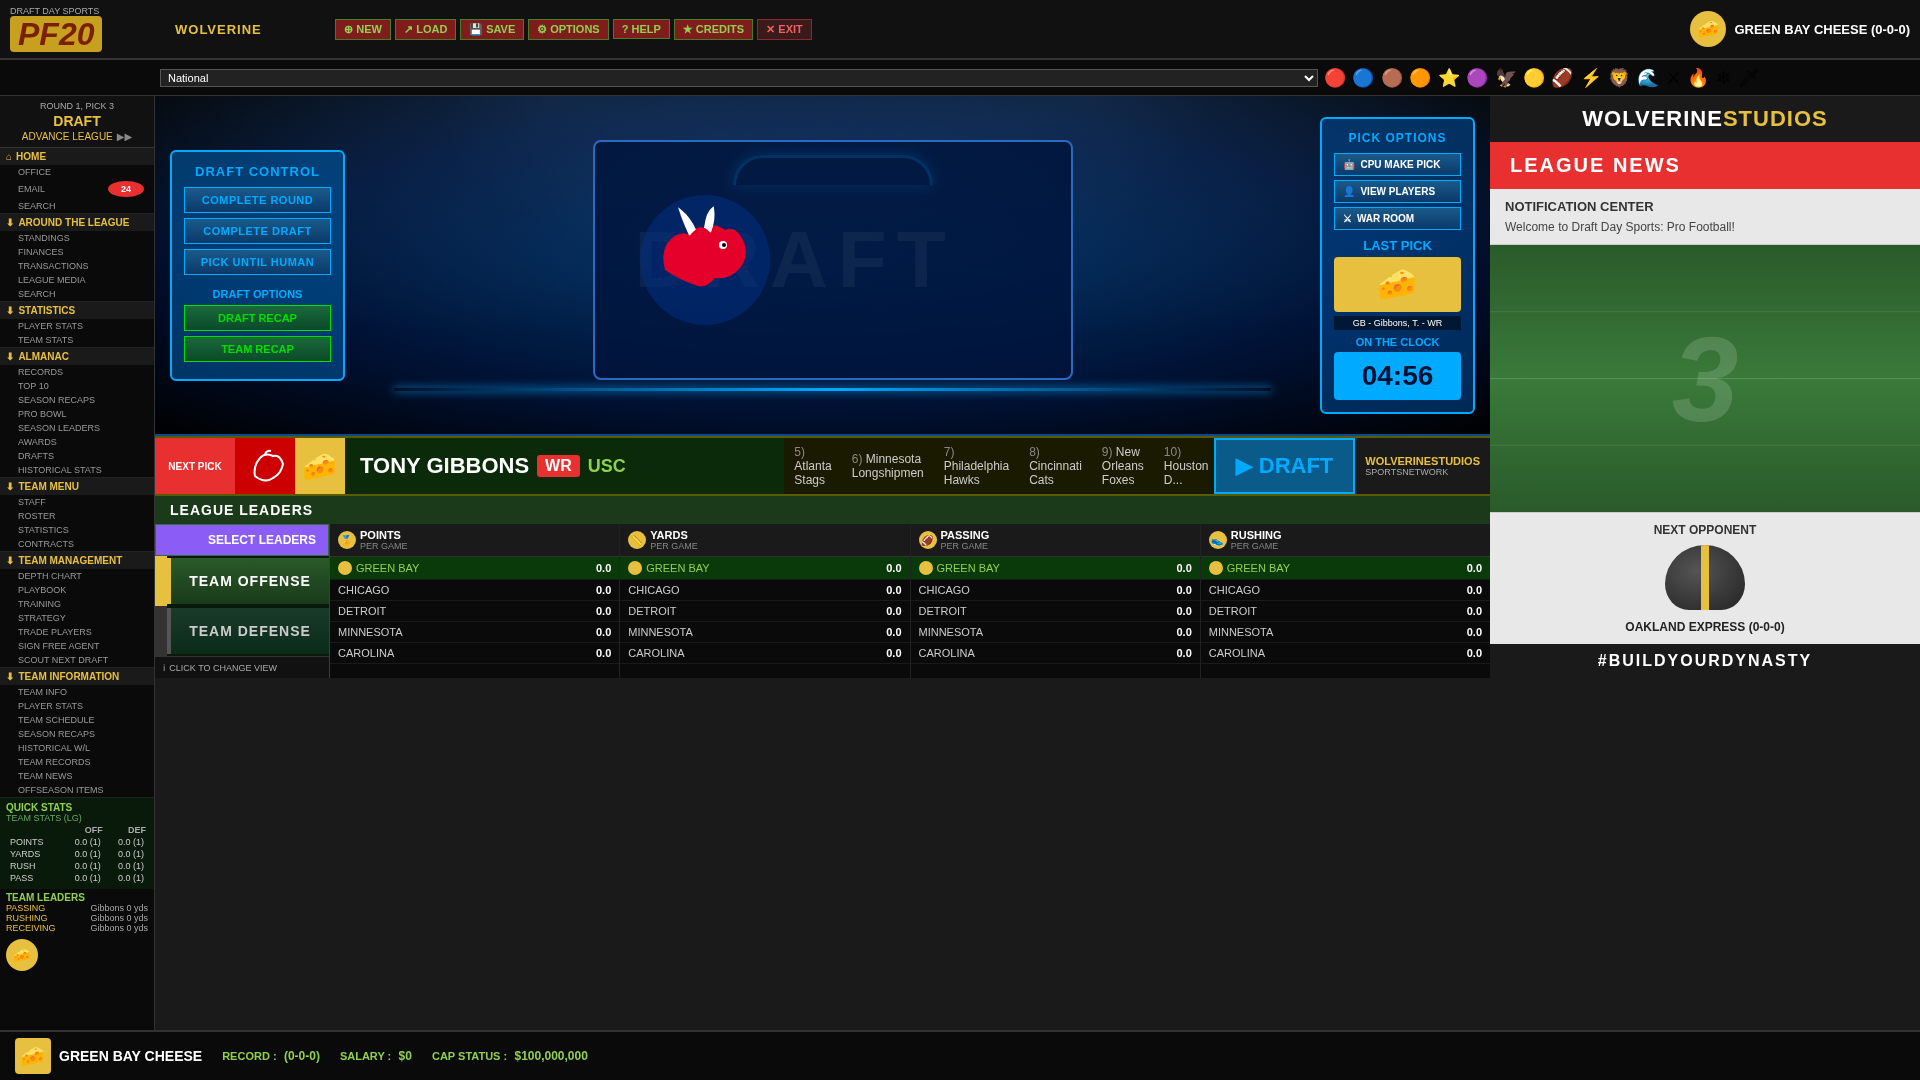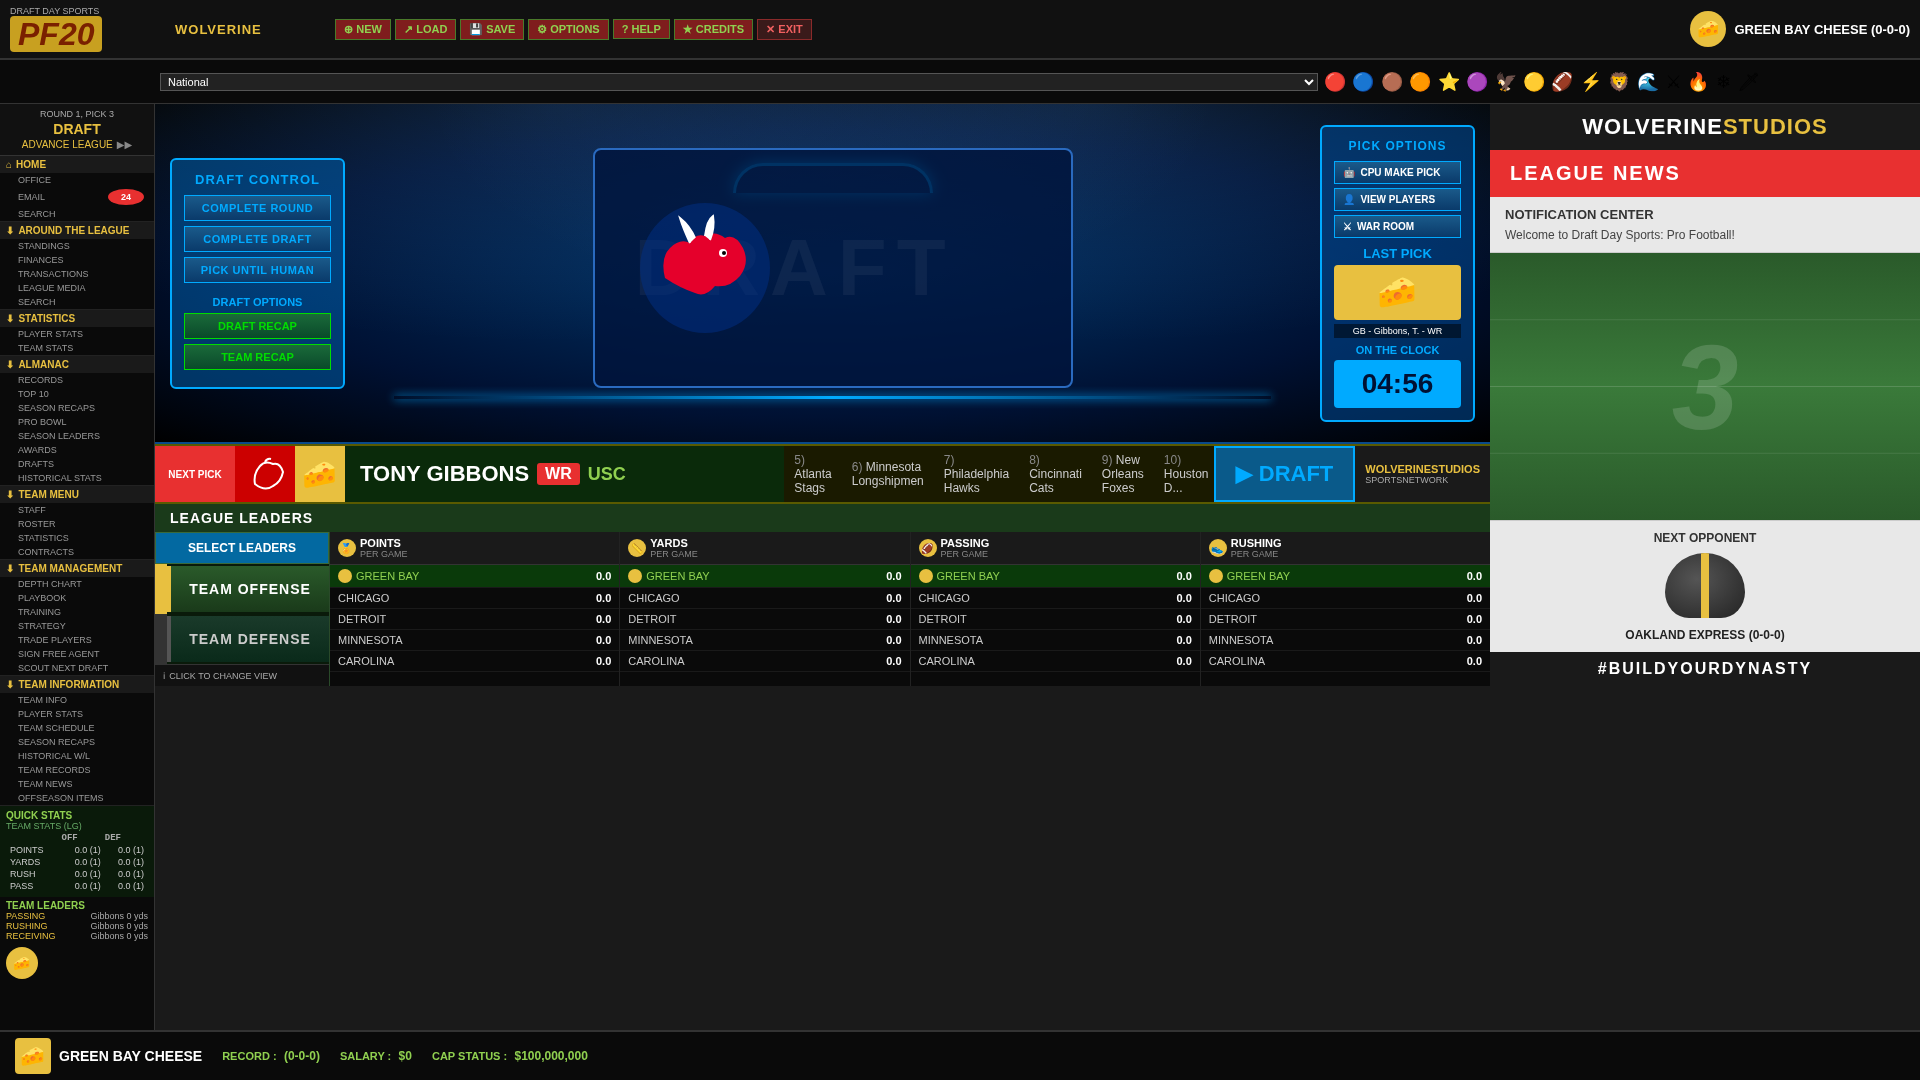--- a/index.html
+++ b/index.html
@@ -176,22 +176,21 @@
       font-size: 10px;
       font-weight: bold;
     }
     .stats-table {
       width: 100%;
       font-size: 9px;
       color: #ccc;
     }
     .stats-table th {
       color: #aaa;
-      text-align: left;
-      font-family: Liberation Mono, monospace;
+      text-align: right;
     }
     .stats-table td {
       text-align: right;
       padding: 0 2px;
     }
     .stats-table td:first-child { text-align: left; }
     .team-leaders-section {
       padding: 3px 6px;
     }
     .team-leaders-title {
@@ -536,28 +535,28 @@
       flex: 1;
     }
     .ll-left-panel {
       width: 175px;
       background: #0a1a0a;
       border-right: 1px solid #2a4a2a;
       display: flex;
       flex-direction: column;
     }
     .select-leaders-btn {
-      background: #0369a1;
+      background: #8b5cf6;
       border: 1px solid #3a6a3a;
       color: #fff;
       font-size: 12px;
       font-weight: bold;
       padding: 8px 12px;
       cursor: pointer;
-      text-align: center;
+      text-align: right;
     }
     .team-offense-btn {
       background: linear-gradient(180deg, #2a5a2a, #1a3a1a);
       border-left: 4px solid #e8c040;
       color: #fff;
       font-size: 14px;
       font-weight: 900;
       padding: 15px 12px;
       cursor: pointer;
       text-align: center;
@@ -853,21 +852,21 @@
     <button class="top-nav-btn">★ CREDITS</button>
     <button class="top-nav-btn" style="background:#3a1a1a;border-color:#8a2a2a;color:#f06060;">✕ EXIT</button>
   </div>
 
   <div class="team-info-top">
     <div class="team-cheese-icon">🧀</div>
     <span>GREEN BAY CHEESE (0-0-0)</span>
   </div>
 </div>
 
-<div style="background:#0a0a0a;height:44px;display:flex;align-items:center;padding:0 160px;gap:6px;border-bottom:1px solid #333;">
+<div style="background:#0a0a0a;height:36px;display:flex;align-items:center;padding:0 160px;gap:6px;border-bottom:1px solid #333;">
   <select class="filter-select" style="width:110px;font-size:11px;">
     <option>National</option>
     <option>AFC</option>
     <option>NFC</option>
   </select>
 
   <span style="font-size:18px;cursor:pointer;">🔴</span>
   <span style="font-size:18px;cursor:pointer;">🔵</span>
   <span style="font-size:18px;cursor:pointer;">🟤</span>
   <span style="font-size:18px;cursor:pointer;">🟠</span>

